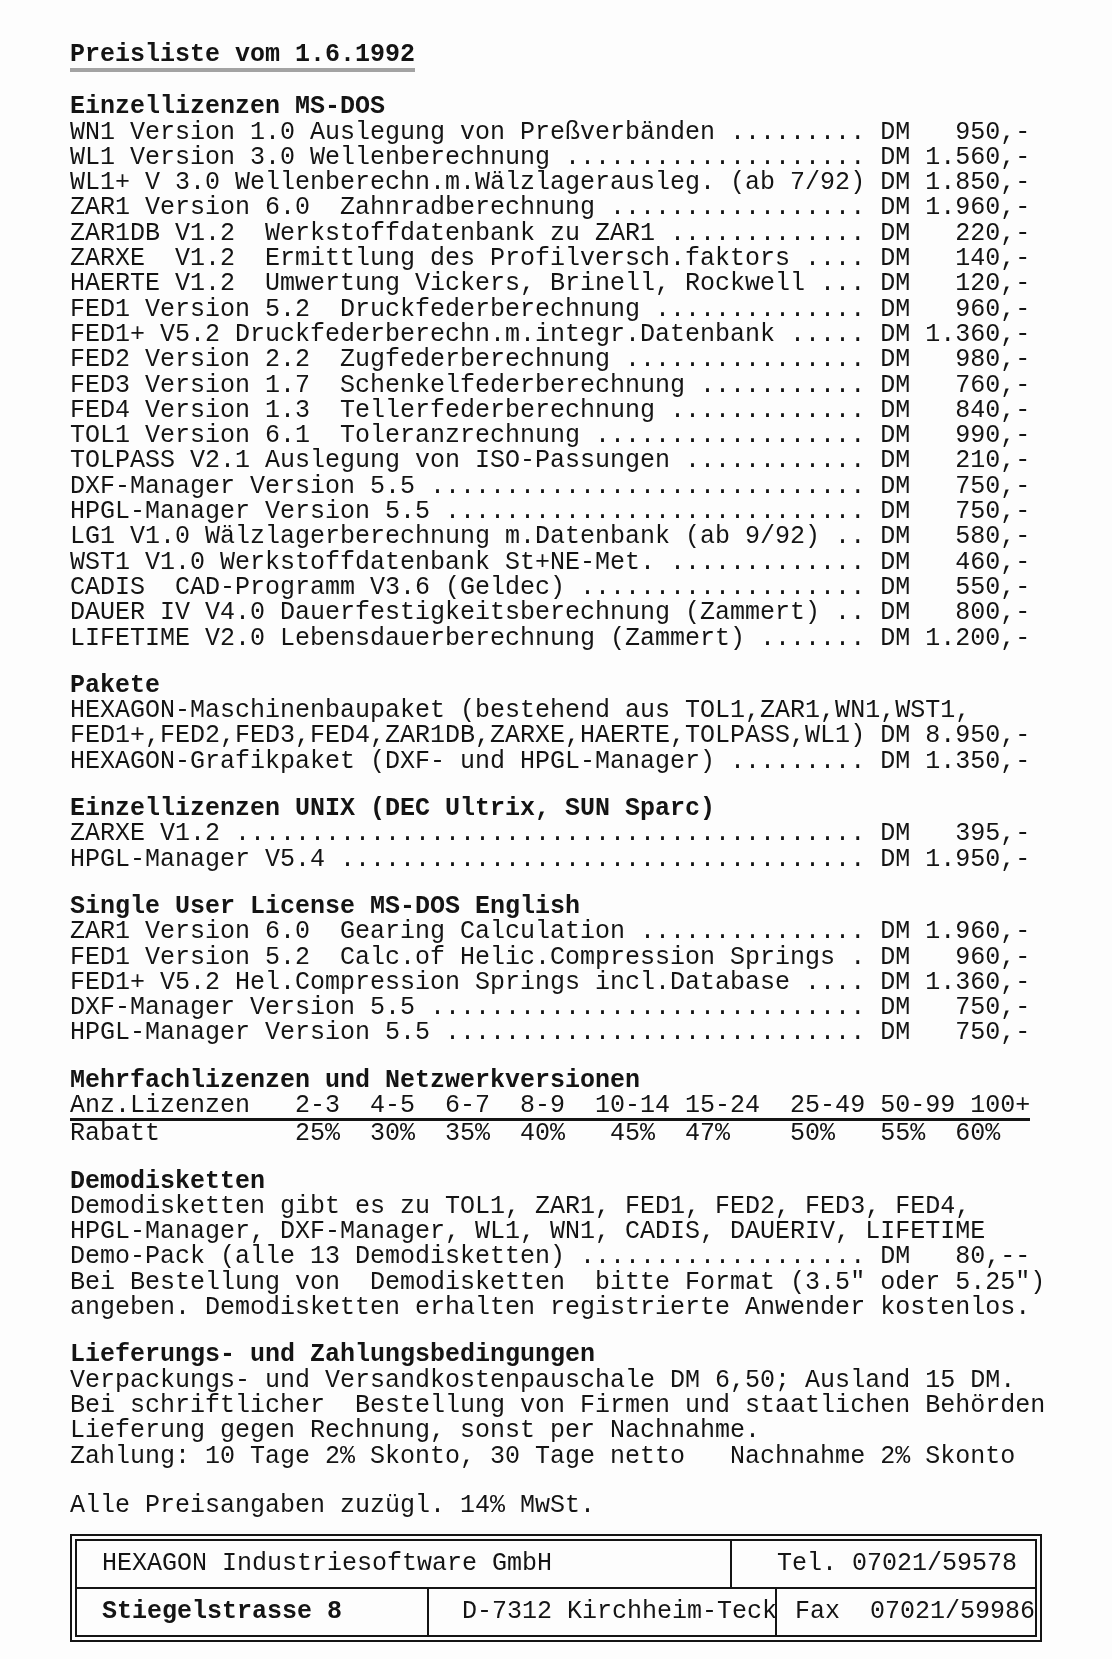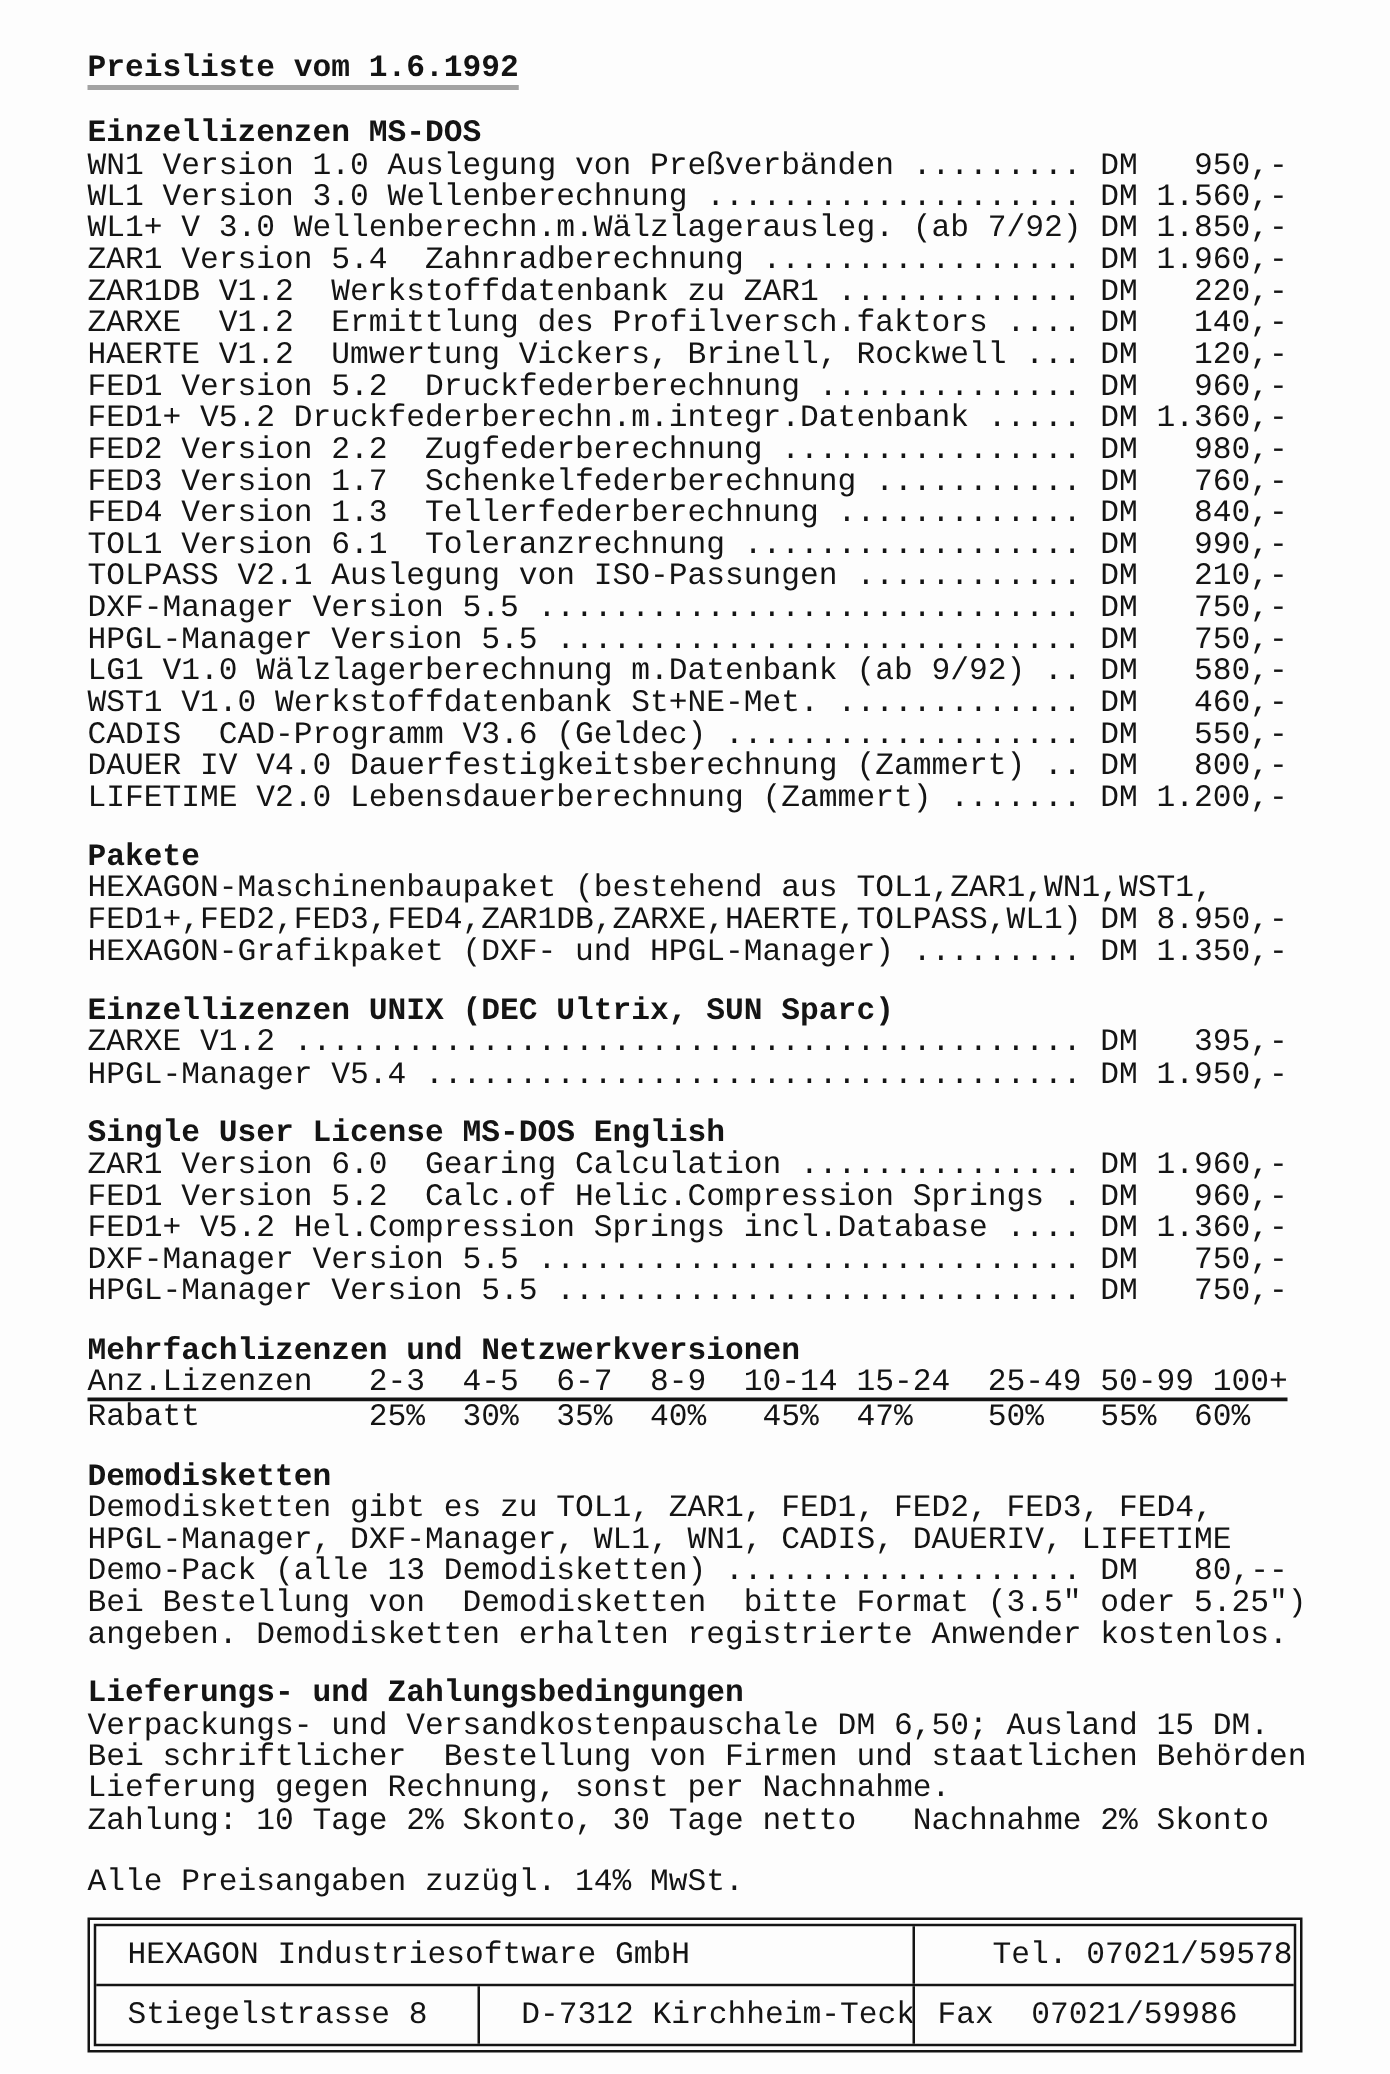--- a/index.html
+++ b/index.html
@@ -34,39 +34,39 @@
     width:972px;
     border:2px solid #141414;
     padding:3px;
     box-sizing:border-box;
   }
   .contact-inner { border:2px solid #141414; }
   .crow { display:flex; height:46px; line-height:46px; }
   .crow-top { border-bottom:2px solid #141414; }
   .cell { white-space:pre; box-sizing:border-box; overflow:hidden; }
   .c-company { width:653px; padding-left:25px; }
-  .c-tel  { flex:1; border-left:2px solid #141414; padding-left:62px; }
-  .c-street { width:305px; padding-left:25px; }
+  .c-tel  { flex:1; border-left:2px solid #141414; padding-left:45px; }
+  .c-street { width:350px; padding-left:25px;font-weight:bold; }
   .c-city { width:348px; border-left:2px solid #141414; padding-left:33px; }
   .c-fax  { flex:1; border-left:2px solid #141414; padding-left:18px; }
 </style>
 </head>
 <body>
 
 <div class="page">
 
   <div class="title">Preisliste vom 1.6.1992</div>
 
   <div id="sections">
       <div class="sec">
         <div class="sec-h">Einzellizenzen MS-DOS</div>
         <div class="line">WN1 Version 1.0 Auslegung von Preßverbänden ......... DM   950,-</div>
         <div class="line">WL1 Version 3.0 Wellenberechnung .................... DM 1.560,-</div>
         <div class="line">WL1+ V 3.0 Wellenberechn.m.Wälzlagerausleg. (ab 7/92) DM 1.850,-</div>
-        <div class="line">ZAR1 Version 5.4  Zahnradberechnung ................. DM 1.960,-</div>
+        <div class="line">ZAR1 Version 6.0  Zahnradberechnung ................. DM 1.960,-</div>
         <div class="line">ZAR1DB V1.2  Werkstoffdatenbank zu ZAR1 ............. DM   220,-</div>
         <div class="line">ZARXE  V1.2  Ermittlung des Profilversch.faktors .... DM   140,-</div>
         <div class="line">HAERTE V1.2  Umwertung Vickers, Brinell, Rockwell ... DM   120,-</div>
         <div class="line">FED1 Version 5.2  Druckfederberechnung .............. DM   960,-</div>
         <div class="line">FED1+ V5.2 Druckfederberechn.m.integr.Datenbank ..... DM 1.360,-</div>
         <div class="line">FED2 Version 2.2  Zugfederberechnung ................ DM   980,-</div>
         <div class="line">FED3 Version 1.7  Schenkelfederberechnung ........... DM   760,-</div>
         <div class="line">FED4 Version 1.3  Tellerfederberechnung ............. DM   840,-</div>
         <div class="line">TOL1 Version 6.1  Toleranzrechnung .................. DM   990,-</div>
         <div class="line">TOLPASS V2.1 Auslegung von ISO-Passungen ............ DM   210,-</div>

